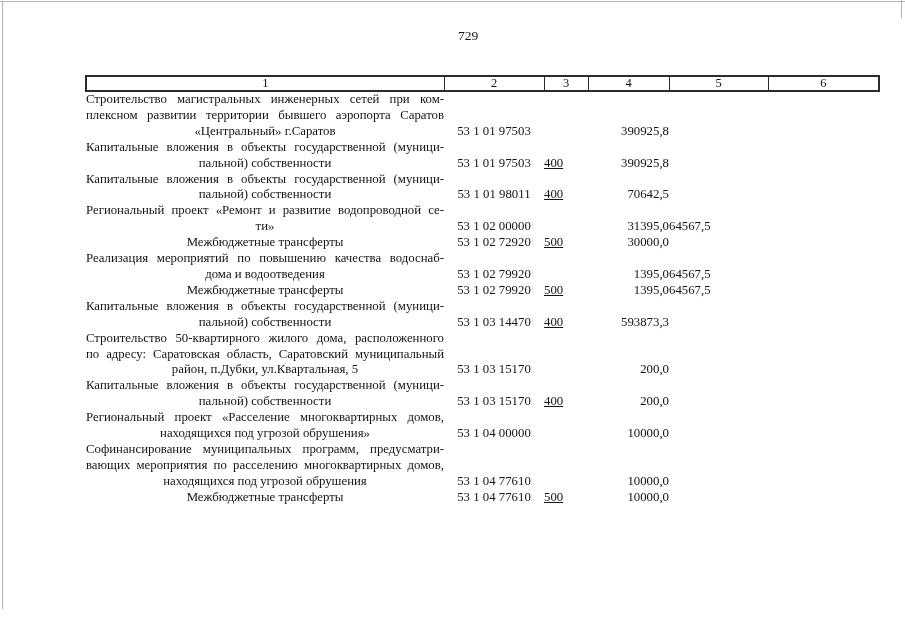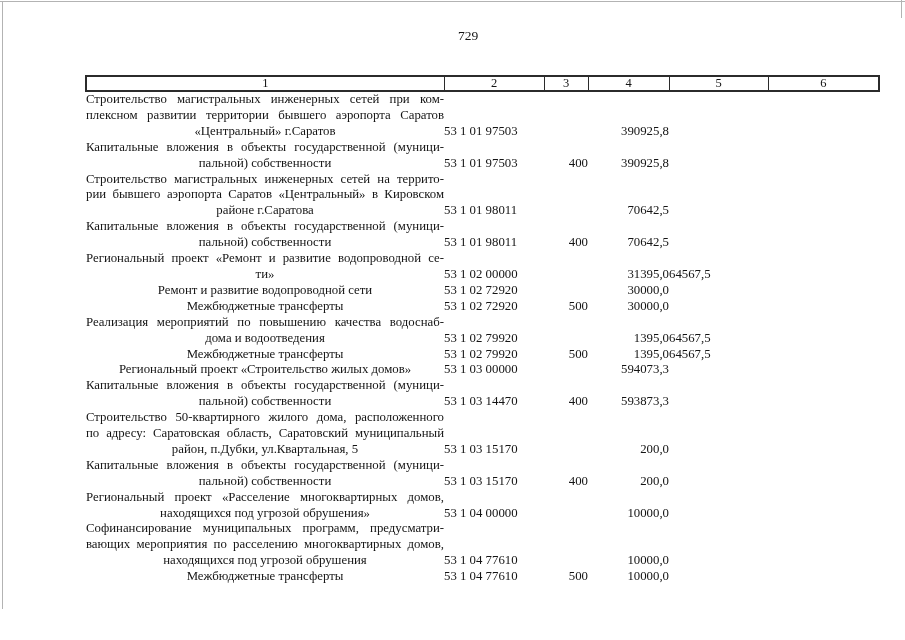--- a/index.html
+++ b/index.html
@@ -36,22 +36,22 @@
     background: #ffffff;
   }
   thead tr { border: 2px solid #2b2b2b; }
   table.doc-table td {
     padding: 0;
     vertical-align: bottom;
     font-size: 12.8px;
     line-height: 15.9px;
   }
   td.c1 { padding-left: 5px; padding-right: 3px; font-family: Liberation Serif, serif; }
-  td.c2 { padding-left: 12px; text-align: left; white-space: nowrap; }
-  td.c3 { text-align: right; }
+  td.c2 { padding-left: 12px; text-align: center; white-space: nowrap; }
+  td.c3 { text-align: left; text-decoration: underline; }
   td.c4 { text-align: right; padding-right: 3px; white-space: nowrap; }
   td.c5 { text-align: left; padding-right: 6px; white-space: nowrap; }
   td.c6 { text-align: right; }
   .jline { white-space: nowrap; text-align: center; }
   .jline.stretch { text-align: justify; text-align-last: justify; }
 </style>
 </head>
 <body>
 
 <div class="edge edge-top"></div>
@@ -98,60 +98,38 @@
           <div class="jline">пальной) собственности</div>
         </td>
         <td class="c2">53 1 01 97503</td>
         <td class="c3">400</td>
         <td class="c4">390925,8</td>
         <td class="c5"></td>
         <td class="c6"></td>
       </tr>
       <tr>
         <td class="c1">
-          <div class="jline stretch">Строительство магистральных инженерных сетей на террито-</div>
-          <div class="jline stretch">рии бывшего аэропорта Саратов «Центральный» в Кировском</div>
-          <div class="jline">районе г.Саратова</div>
-        </td>
-        <td class="c2">53 1 01 98011</td>
-        <td class="c3"></td>
-        <td class="c4">70642,5</td>
-        <td class="c5"></td>
-        <td class="c6"></td>
-      </tr>
-      <tr>
-        <td class="c1">
           <div class="jline stretch">Капитальные вложения в объекты государственной (муници-</div>
           <div class="jline">пальной) собственности</div>
         </td>
         <td class="c2">53 1 01 98011</td>
         <td class="c3">400</td>
         <td class="c4">70642,5</td>
         <td class="c5"></td>
         <td class="c6"></td>
       </tr>
       <tr>
         <td class="c1">
           <div class="jline stretch">Региональный проект «Ремонт и развитие водопроводной се-</div>
           <div class="jline">ти»</div>
         </td>
         <td class="c2">53 1 02 00000</td>
         <td class="c3"></td>
         <td class="c4">31395,0</td>
         <td class="c5">64567,5</td>
-        <td class="c6"></td>
-      </tr>
-      <tr>
-        <td class="c1">
-          <div class="jline">Ремонт и развитие водопроводной сети</div>
-        </td>
-        <td class="c2">53 1 02 72920</td>
-        <td class="c3"></td>
-        <td class="c4">30000,0</td>
-        <td class="c5"></td>
         <td class="c6"></td>
       </tr>
       <tr>
         <td class="c1">
           <div class="jline">Межбюджетные трансферты</div>
         </td>
         <td class="c2">53 1 02 72920</td>
         <td class="c3">500</td>
         <td class="c4">30000,0</td>
         <td class="c5"></td>
@@ -173,30 +151,20 @@
           <div class="jline">Межбюджетные трансферты</div>
         </td>
         <td class="c2">53 1 02 79920</td>
         <td class="c3">500</td>
         <td class="c4">1395,0</td>
         <td class="c5">64567,5</td>
         <td class="c6"></td>
       </tr>
       <tr>
         <td class="c1">
-          <div class="jline">Региональный проект «Строительство жилых домов»</div>
-        </td>
-        <td class="c2">53 1 03 00000</td>
-        <td class="c3"></td>
-        <td class="c4">594073,3</td>
-        <td class="c5"></td>
-        <td class="c6"></td>
-      </tr>
-      <tr>
-        <td class="c1">
           <div class="jline stretch">Капитальные вложения в объекты государственной (муници-</div>
           <div class="jline">пальной) собственности</div>
         </td>
         <td class="c2">53 1 03 14470</td>
         <td class="c3">400</td>
         <td class="c4">593873,3</td>
         <td class="c5"></td>
         <td class="c6"></td>
       </tr>
       <tr>

